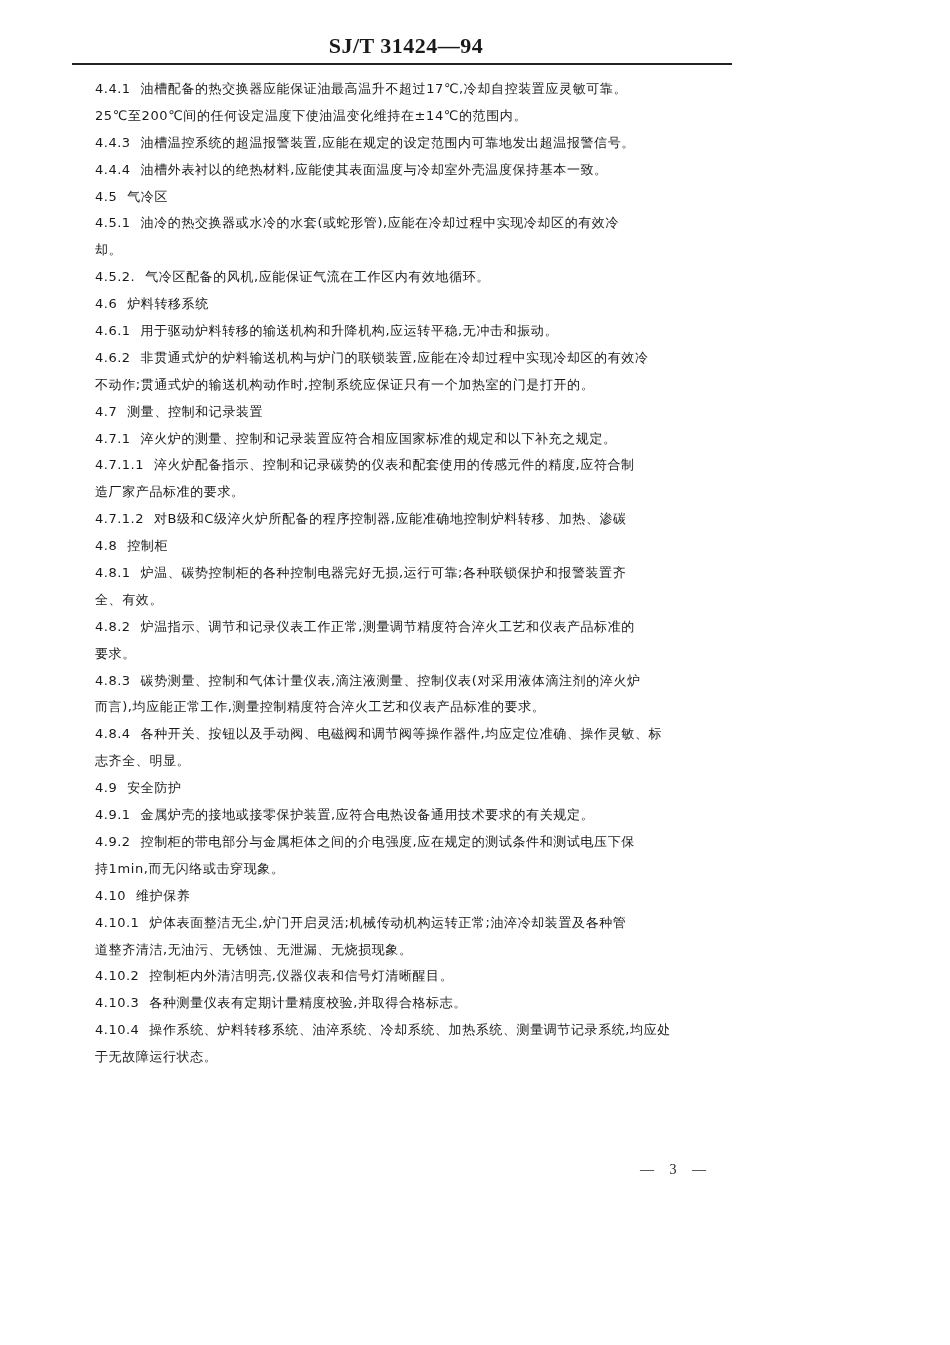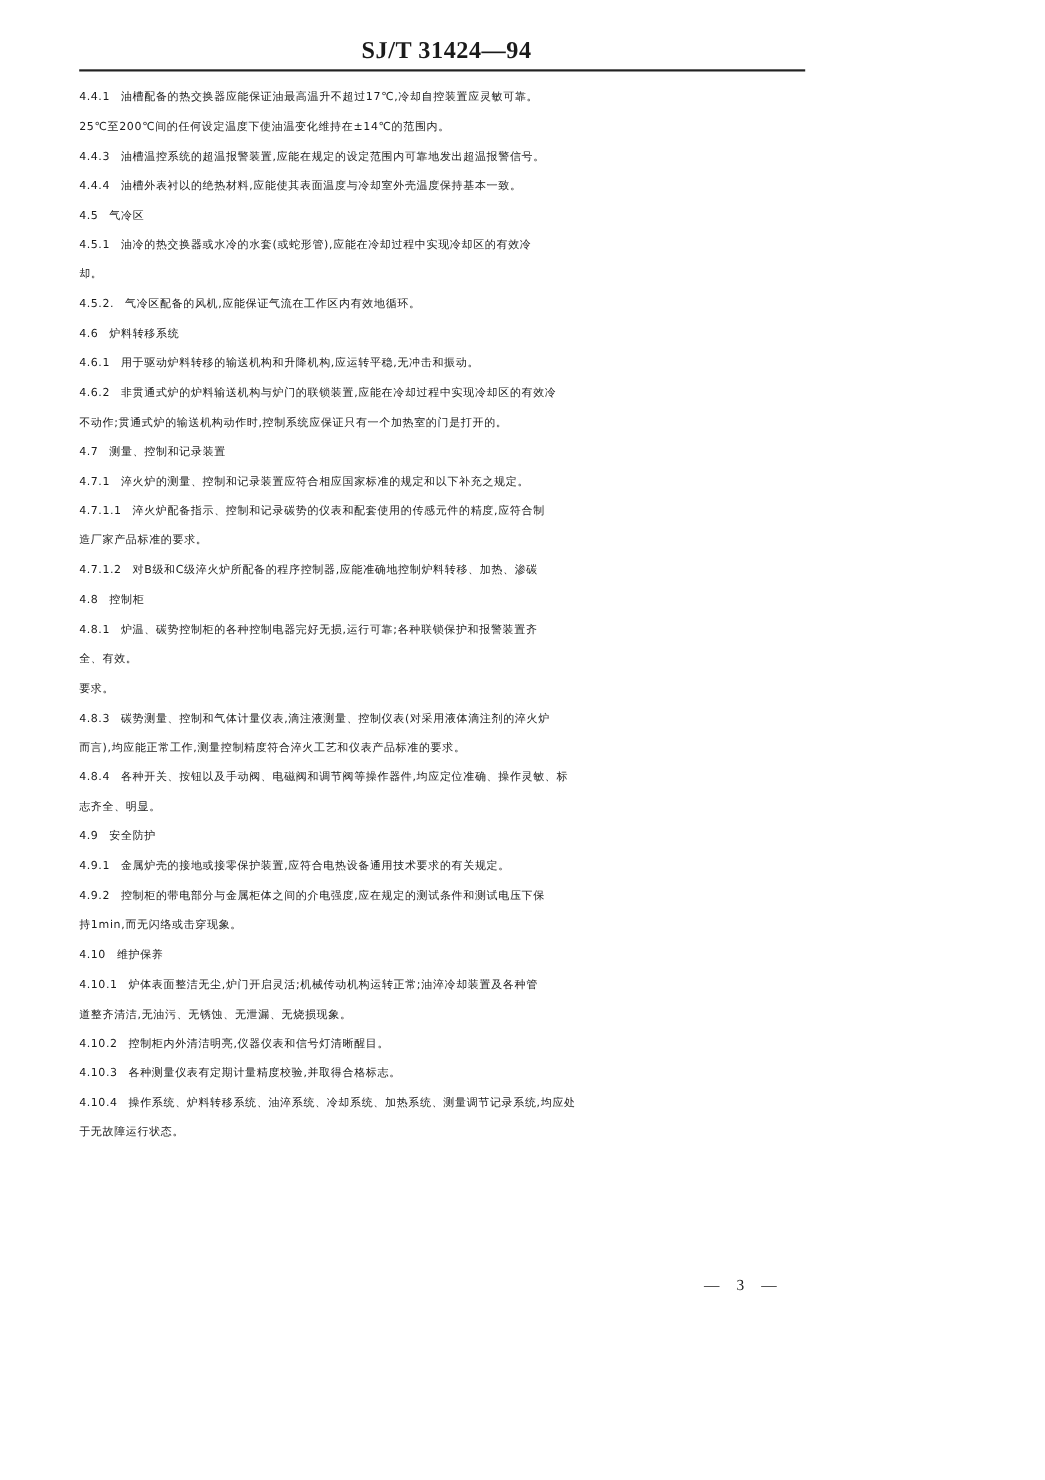--- a/index.html
+++ b/index.html
@@ -1,20 +1,20 @@
 <!DOCTYPE html>
 <html><head>
 <meta charset="utf-8">
 <style>
   html, body { margin: 0; padding: 0; background: #ffffff; }
   body { width: 950px; height: 1345px; position: relative; overflow: hidden; font-family: "DejaVu Sans", "Liberation Sans", sans-serif; color: #1a1a1a; }
   .header-title { position: absolute; top: 33px; left: 0; width: 812px; text-align: center; font-family: "Liberation Serif", "DejaVu Serif", serif; font-weight: bold; font-size: 22px; letter-spacing: 0.5px; }
   .header-rule { position: absolute; top: 63px; left: 72px; width: 660px; height: 0; border-top: 2px solid #222; }
   .content { position: absolute; top: 76px; left: 72px; width: 660px; }
-  .line { font-size: 10px; line-height: 26.9px; height: 26.9px; white-space: nowrap; overflow: hidden; letter-spacing: 0.6px; }
+  .line { font-size: 13px; line-height: 26.9px; height: 26.9px; white-space: nowrap; overflow: hidden; letter-spacing: 0.6px; margin-left: 23px; }
   .num { display: inline-block; margin-right: 10px; letter-spacing: 0.5px; }
   .page-num { position: absolute; top: 1162px; left: 640px; font-size: 14px; letter-spacing: 6px; font-family: "Liberation Serif", "DejaVu Serif", serif; }
 </style>
 </head>
 <body>
 
 <div class="header-title">SJ/T 31424—94</div>
 <div class="header-rule"></div>
 
 <div class="content" id="content">
@@ -31,20 +31,21 @@
     <div class="line"><span class="num">4.6.2</span><span>非贯通式炉的炉料输送机构与炉门的联锁装置,应能在冷却过程中实现冷却区的有效冷</span></div>
     <div class="line"><span>不动作;贯通式炉的输送机构动作时,控制系统应保证只有一个加热室的门是打开的。</span></div>
     <div class="line"><span class="num">4.7</span><span>测量、控制和记录装置</span></div>
     <div class="line"><span class="num">4.7.1</span><span>淬火炉的测量、控制和记录装置应符合相应国家标准的规定和以下补充之规定。</span></div>
     <div class="line"><span class="num">4.7.1.1</span><span>淬火炉配备指示、控制和记录碳势的仪表和配套使用的传感元件的精度,应符合制</span></div>
     <div class="line"><span>造厂家产品标准的要求。</span></div>
     <div class="line"><span class="num">4.7.1.2</span><span>对B级和C级淬火炉所配备的程序控制器,应能准确地控制炉料转移、加热、渗碳</span></div>
     <div class="line"><span class="num">4.8</span><span>控制柜</span></div>
     <div class="line"><span class="num">4.8.1</span><span>炉温、碳势控制柜的各种控制电器完好无损,运行可靠;各种联锁保护和报警装置齐</span></div>
     <div class="line"><span>全、有效。</span></div>
+    <div class="line"><span class="num">4.8.2</span><span>炉温指示、调节和记录仪表工作正常,测量调节精度符合淬火工艺和仪表产品标准的</span></div>
     <div class="line"><span>要求。</span></div>
     <div class="line"><span class="num">4.8.3</span><span>碳势测量、控制和气体计量仪表,滴注液测量、控制仪表(对采用液体滴注剂的淬火炉</span></div>
     <div class="line"><span>而言),均应能正常工作,测量控制精度符合淬火工艺和仪表产品标准的要求。</span></div>
     <div class="line"><span class="num">4.8.4</span><span>各种开关、按钮以及手动阀、电磁阀和调节阀等操作器件,均应定位准确、操作灵敏、标</span></div>
     <div class="line"><span>志齐全、明显。</span></div>
     <div class="line"><span class="num">4.9</span><span>安全防护</span></div>
     <div class="line"><span class="num">4.9.1</span><span>金属炉壳的接地或接零保护装置,应符合电热设备通用技术要求的有关规定。</span></div>
     <div class="line"><span class="num">4.9.2</span><span>控制柜的带电部分与金属柜体之间的介电强度,应在规定的测试条件和测试电压下保</span></div>
     <div class="line"><span>持1min,而无闪络或击穿现象。</span></div>
     <div class="line"><span class="num">4.10</span><span>维护保养</span></div>

